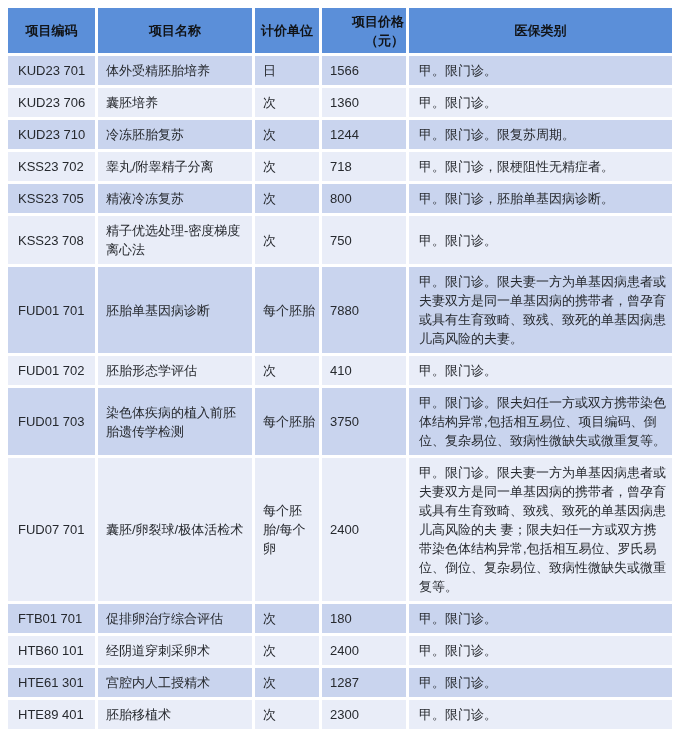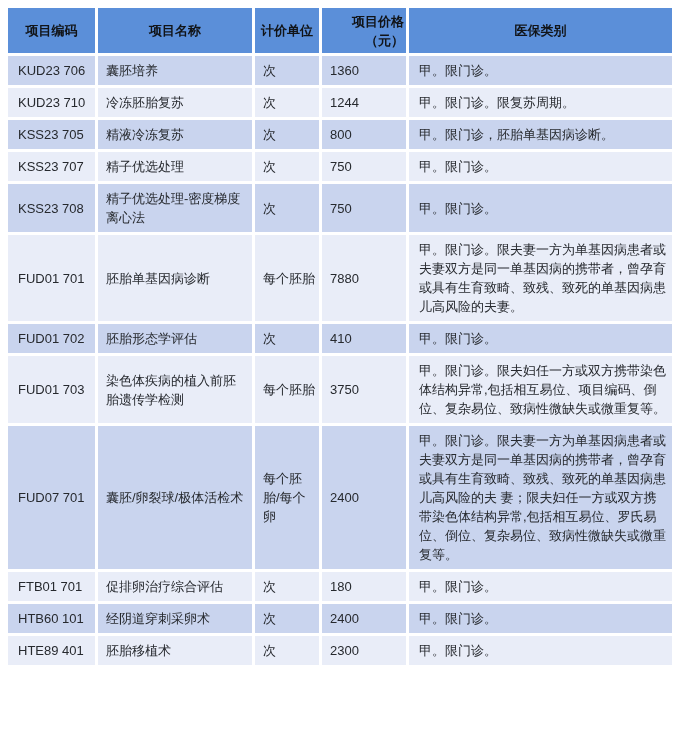--- a/index.html
+++ b/index.html
@@ -67,46 +67,53 @@
         <th>计价单位</th>
         <th>
           <span class="hdr-line">项目价格</span>
           <span class="hdr-line">（元）</span>
         </th>
         <th>医保类别</th>
       </tr>
     </thead>
     <tbody>
       <tr>
+        <td class="c-code">KUD23 701</td>
+        <td class="c-name">体外受精胚胎培养</td>
+        <td class="c-unit">日</td>
+        <td class="c-price">1566</td>
+        <td class="c-cat">甲。限门诊。</td>
+      </tr>
+      <tr>
         <td class="c-code">KUD23 706</td>
         <td class="c-name">囊胚培养</td>
         <td class="c-unit">次</td>
         <td class="c-price">1360</td>
         <td class="c-cat">甲。限门诊。</td>
       </tr>
       <tr>
         <td class="c-code">KUD23 710</td>
         <td class="c-name">冷冻胚胎复苏</td>
         <td class="c-unit">次</td>
         <td class="c-price">1244</td>
         <td class="c-cat">甲。限门诊。限复苏周期。</td>
       </tr>
       <tr>
+        <td class="c-code">KSS23 702</td>
+        <td class="c-name">睾丸/附睾精子分离</td>
+        <td class="c-unit">次</td>
+        <td class="c-price">718</td>
+        <td class="c-cat">甲。限门诊，限梗阻性无精症者。</td>
+      </tr>
+      <tr>
         <td class="c-code">KSS23 705</td>
         <td class="c-name">精液冷冻复苏</td>
         <td class="c-unit">次</td>
         <td class="c-price">800</td>
         <td class="c-cat">甲。限门诊，胚胎单基因病诊断。</td>
-      </tr>
-      <tr>
-        <td class="c-code">KSS23 707</td>
-        <td class="c-name">精子优选处理</td>
-        <td class="c-unit">次</td>
-        <td class="c-price">750</td>
-        <td class="c-cat">甲。限门诊。</td>
       </tr>
       <tr>
         <td class="c-code">KSS23 708</td>
         <td class="c-name">精子优选处理-密度梯度离心法</td>
         <td class="c-unit">次</td>
         <td class="c-price">750</td>
         <td class="c-cat">甲。限门诊。</td>
       </tr>
       <tr>
         <td class="c-code">FUD01 701</td>
@@ -144,20 +151,27 @@
         <td class="c-cat">甲。限门诊。</td>
       </tr>
       <tr>
         <td class="c-code">HTB60 101</td>
         <td class="c-name">经阴道穿刺采卵术</td>
         <td class="c-unit">次</td>
         <td class="c-price">2400</td>
         <td class="c-cat">甲。限门诊。</td>
       </tr>
       <tr>
+        <td class="c-code">HTE61 301</td>
+        <td class="c-name">宫腔内人工授精术</td>
+        <td class="c-unit">次</td>
+        <td class="c-price">1287</td>
+        <td class="c-cat">甲。限门诊。</td>
+      </tr>
+      <tr>
         <td class="c-code">HTE89 401</td>
         <td class="c-name">胚胎移植术</td>
         <td class="c-unit">次</td>
         <td class="c-price">2300</td>
         <td class="c-cat">甲。限门诊。</td>
       </tr>
 
     </tbody>
   </table>
 </div>

